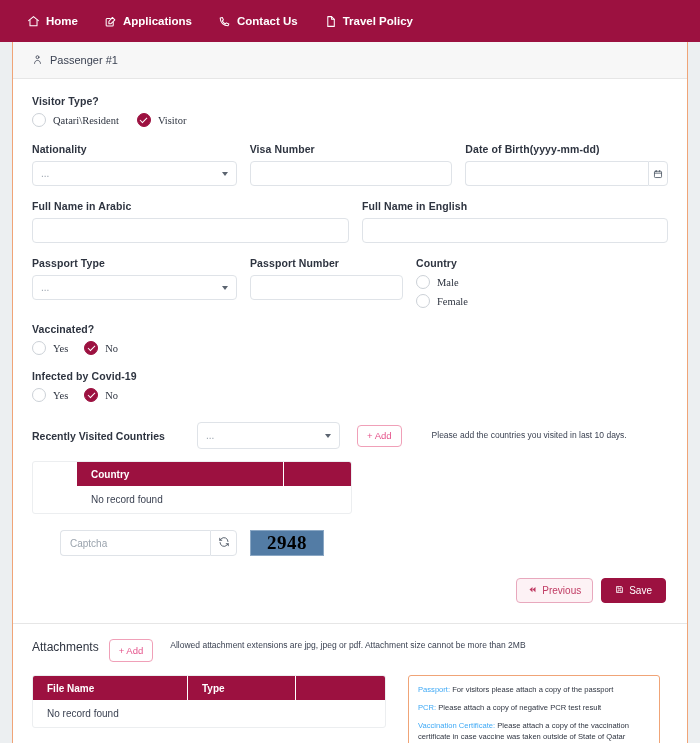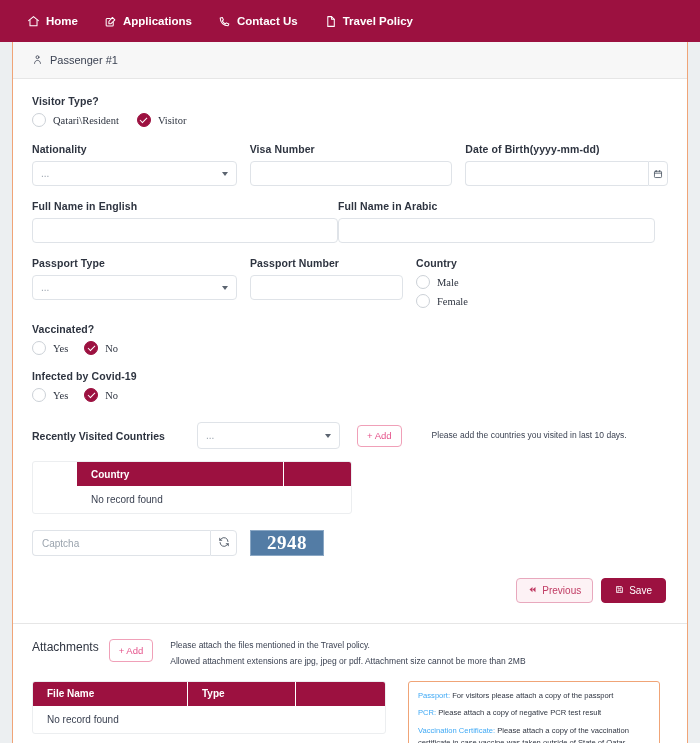--- a/index.html
+++ b/index.html
@@ -123,31 +123,31 @@
     padding-left: 14px; font-size: 10px; color: #3b4252;
   }
 
   
   .cap-row { display: flex; align-items: center; gap: 13px; }
   .cap-input-wrap { display: flex; width: 205px; }
   .cap-input {
     flex: 1; height: 26px; border: 1px solid #dfe3e8; border-right: none;
     border-radius: 4px 0 0 4px; background: #fff;
     font-size: 10px; color: #9aa3ad; padding: 0 9px;
-    display: flex; align-items: center;
+    display: flex; align-items: center; margin-left: 28px;
   }
   .cap-refresh {
     width: 27px; height: 26px; border: 1px solid #dfe3e8; border-radius: 0 4px 4px 0;
     background: #fff; display: flex; align-items: center; justify-content: center; cursor: pointer;
   }
   .cap-img {
     width: 74px; height: 26px; background: #537ca5;
     border: 1px solid #8aa7c4;
     display: flex; align-items: center; justify-content: center;
-    color: #ffffff; font-size: 19px; font-weight: bold;
+    color: #000000; font-size: 19px; font-weight: bold;
     letter-spacing: 0.5px; font-family: "Liberation Serif", serif;
   }
 
   
   .btn-prev {
     height: 25px; border: 1px solid #e8a8bd; border-radius: 4px;
     background: #fdf2f5; color: #c03b63;
     font-size: 10px; display: inline-flex; align-items: center; gap: 5px;
     padding: 0 11px; cursor: pointer;
   }
@@ -265,26 +265,26 @@
                     <rect x="3.5" y="5.5" width="17" height="15" rx="2"></rect>
                     <path d="M3.5 10h17M8 3.5v3M16 3.5v3"></path>
                   </svg>
               </span>
             </div>
           </div>
         </div>
       </div>
 
       <div class="row" style="margin-bottom:14px;">
+        <div style="width:318px; margin-right:13px;">
+          <div class="fld-label">Full Name in Arabic</div>
+          <input class="inp" placeholder="" style="">
+        </div>
         <div style="width:307px;">
           <div class="fld-label">Full Name in English</div>
-          <input class="inp" placeholder="" style="">
-        </div>
-        <div style="width:318px; margin-right:13px;">
-          <div class="fld-label">Full Name in Arabic</div>
           <input class="inp" placeholder="" style="">
         </div>
       </div>
 
       <div class="row" style="margin-bottom:15px;">
         <div style="width:205px; margin-right:13px;">
           <div class="fld-label">Passport Type</div>
           <div class="sel">
             <span>...</span>
             <span class="caret"></span>
@@ -395,21 +395,20 @@
 
   <div class="divider"></div>
 
   <div class="card" style="padding:14px 19px 10px 19px;">
     <div class="row" style="align-items:flex-start; margin-bottom:13px;">
       <div style="font-size:12px; color:#2e3440; margin-right:10px; padding-top:2px;">Attachments</div>
       <div class="btn-add" style="height:23px; margin-right:17px; margin-top:1px;">
         <span>+ Add</span>
       </div>
       <div style="padding-top:1px;">
-        <div class="hint" style="margin-bottom:4px;">Please attach the files mentioned in the Travel policy.</div>
         <div class="hint">Allowed attachment extensions are jpg, jpeg or pdf. Attachment size cannot be more than 2MB</div>
       </div>
     </div>
 
     <div class="row" style="align-items:flex-start;">
 
       <div class="tbl" style="width:354px; margin-right:22px;">
         <div class="thead">
           <div class="th" style="width:155px;">File Name</div>
           <div class="th" style="width:108px;">Type</div>

